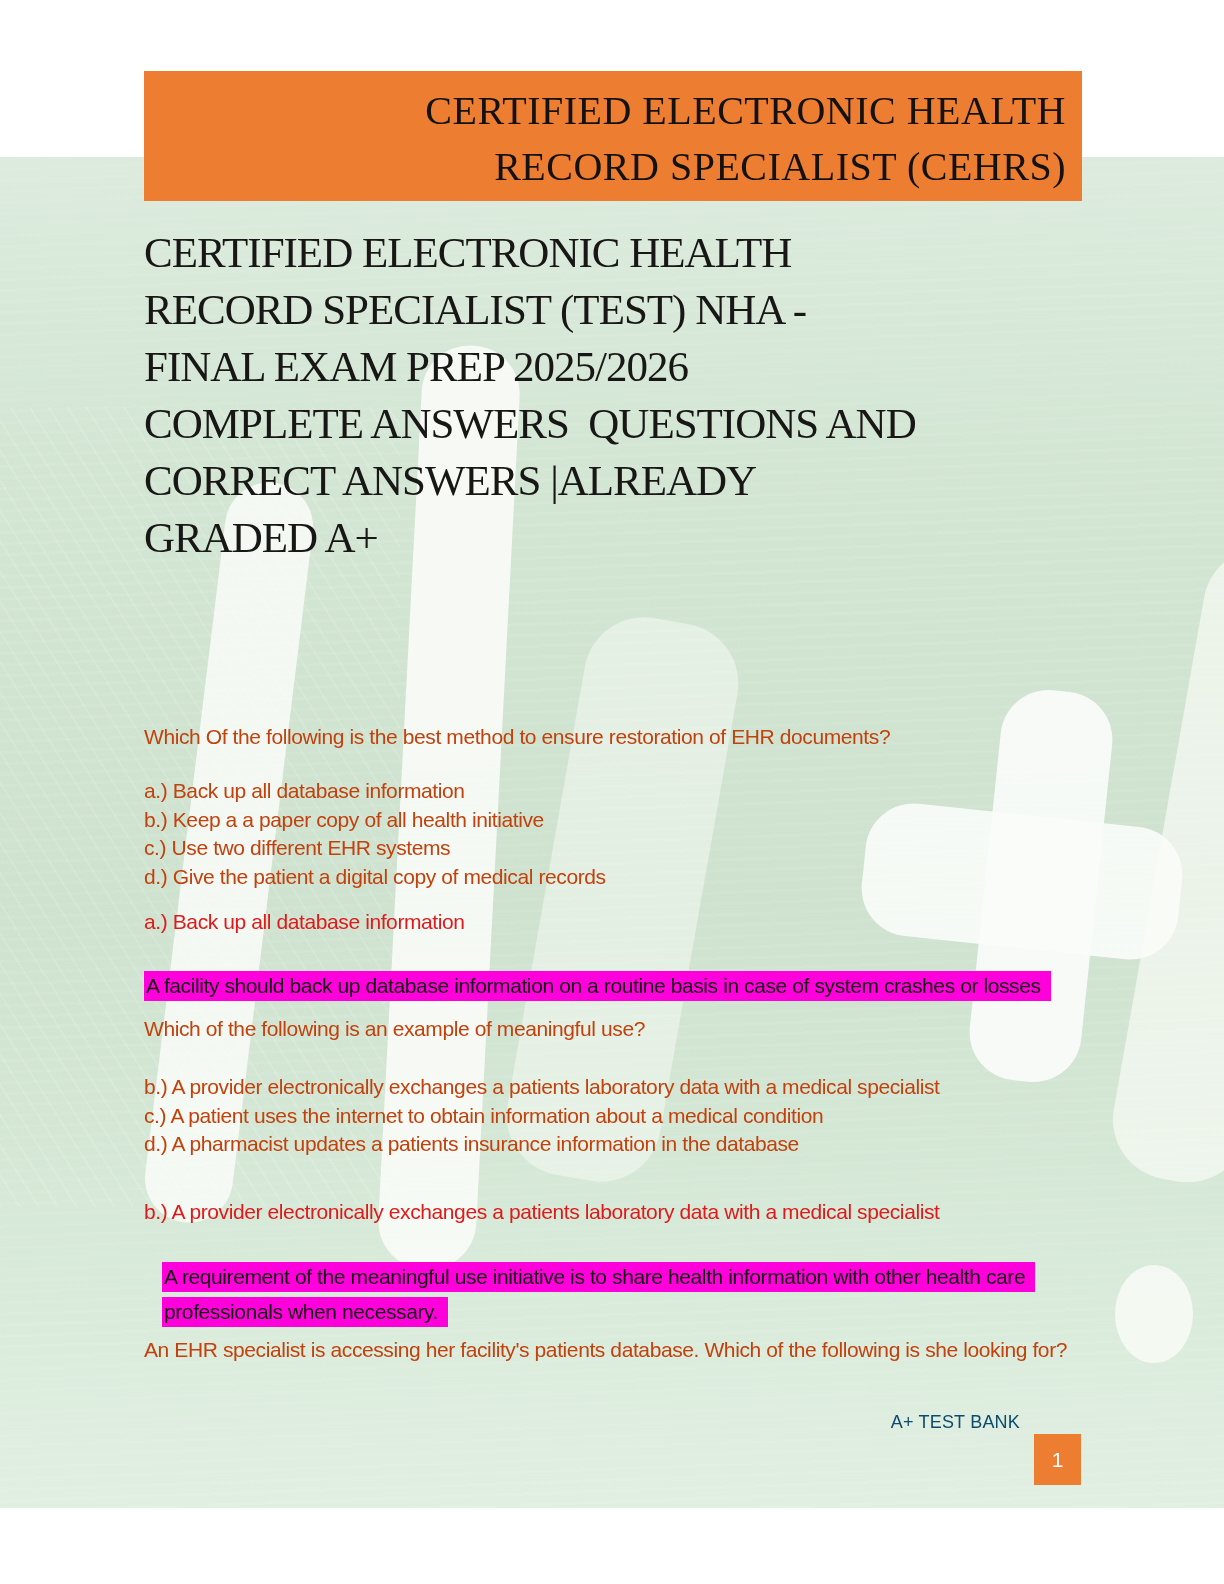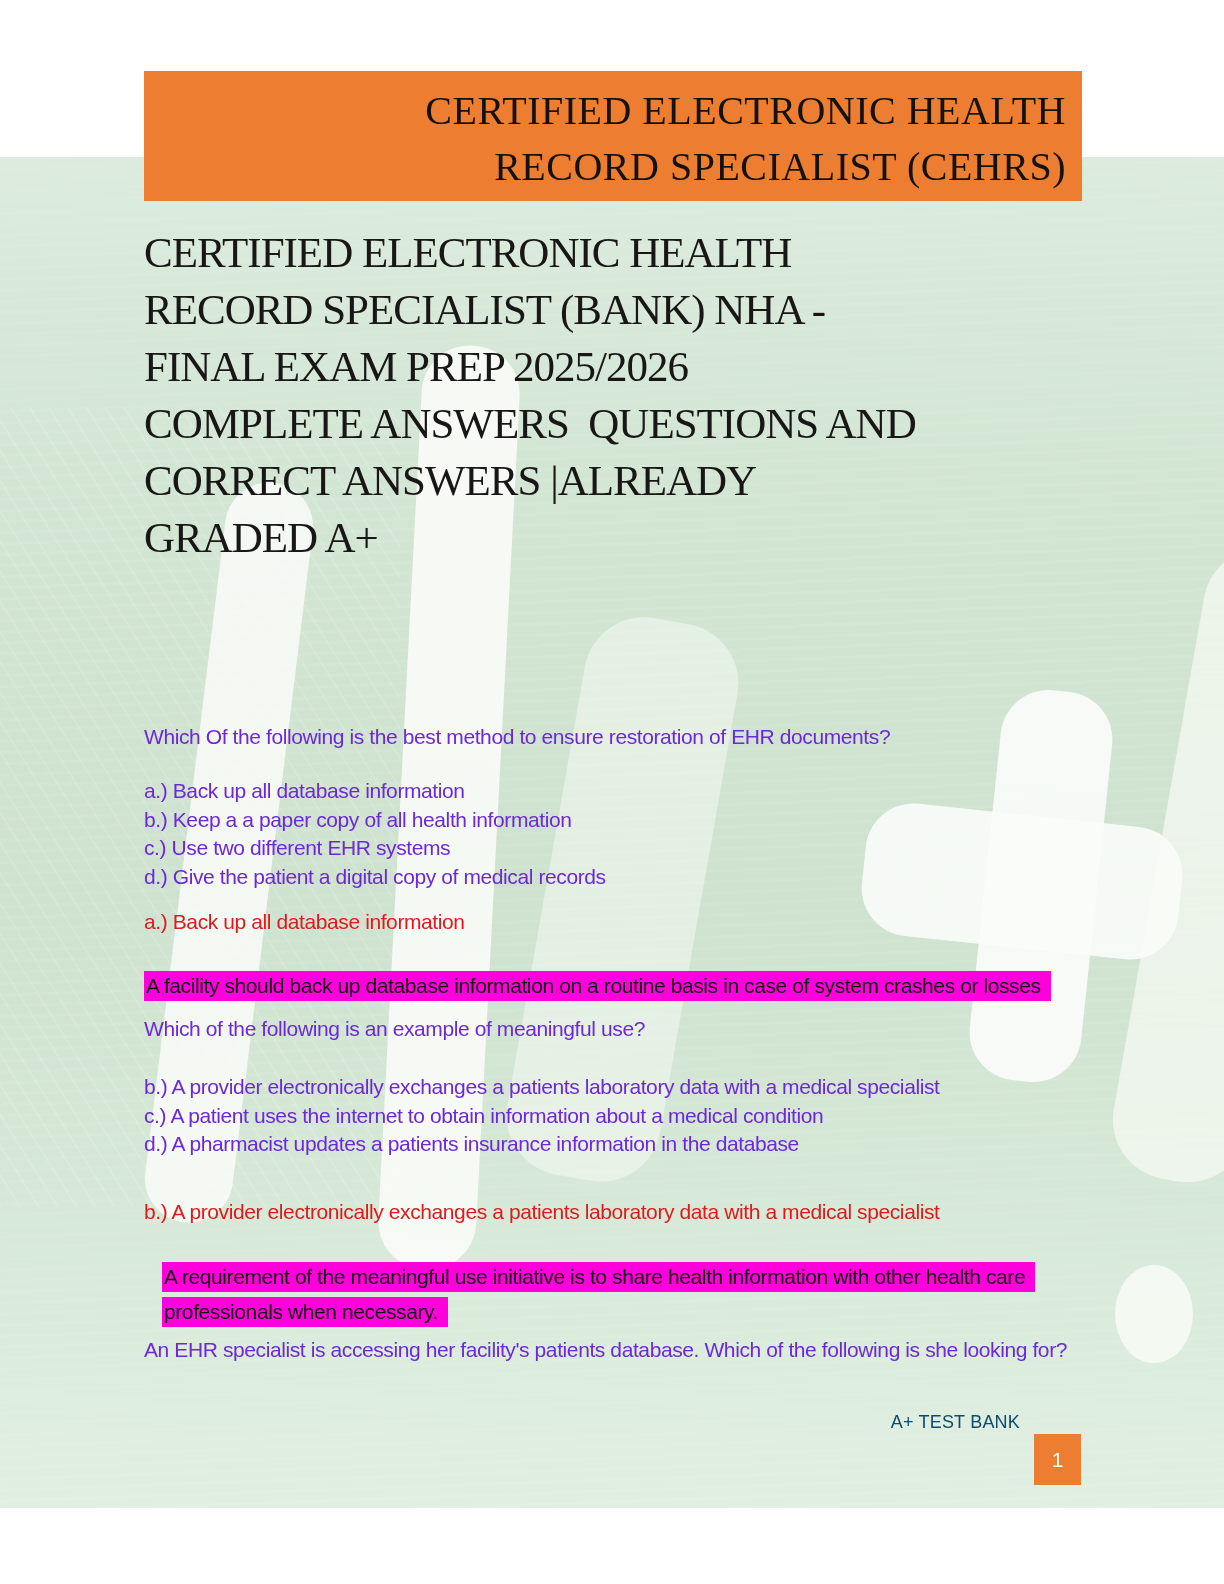--- a/index.html
+++ b/index.html
@@ -39,21 +39,21 @@
   }
   .banner .bline{white-space:pre;font-size:40px;line-height:56px;font-weight:500;letter-spacing:.5px;}
   
   .title{
     position:absolute;left:144px;top:224px;color:#181715;
     font-family:"Liberation Serif","DejaVu Serif",serif;
   }
   .title .t-line{white-space:pre;font-size:43px;line-height:57px;letter-spacing:-1px;font-weight:500;}
   
   .body{
-    position:absolute;left:144px;width:930px;color:#6d28d9;
+    position:absolute;left:144px;width:930px;color:#c2410c;
     font-size:21px;letter-spacing:-0.4px;line-height:28px;
   }
   .opts div{line-height:28.5px;}
   .ans{color:#E01A1A;}
   .hl-wrap{position:absolute;left:144px;}
   .hl{
     background:#FF00DC;color:#131311;
     font-size:21px;letter-spacing:-0.4px;
   }
   .hl-one{display:inline-block;white-space:nowrap;padding:4px 10px 4px 2px;line-height:22px;}
@@ -90,32 +90,32 @@
     <div class="wm-scratches"></div>
   </div>
 
   <div class="banner">
     <div class="bline">CERTIFIED ELECTRONIC HEALTH</div>
     <div class="bline">RECORD SPECIALIST (CEHRS)</div>
   </div>
 
   <div class="title">
     <div class="t-line">CERTIFIED ELECTRONIC HEALTH</div>
-    <div class="t-line">RECORD SPECIALIST (BANK) NHA -</div>
+    <div class="t-line">RECORD SPECIALIST (TEST) NHA -</div>
     <div class="t-line">FINAL EXAM PREP 2025/2026</div>
     <div class="t-line">COMPLETE ANSWERS  QUESTIONS AND</div>
     <div class="t-line">CORRECT ANSWERS |ALREADY</div>
     <div class="t-line">GRADED A+</div>
   </div>
 
   <div class="body" style="top:723px;">Which Of the following is the best method to ensure restoration of EHR documents?</div>
 
   <div class="body opts" style="top:777px;">
     <div>a.) Back up all database information</div>
-    <div>b.) Keep a a paper copy of all health information</div>
+    <div>b.) Keep a a paper copy of all health initiative</div>
     <div>c.) Use two different EHR systems</div>
     <div>d.) Give the patient a digital copy of medical records</div>
   </div>
 
   <div class="body ans" style="top:908px;">a.) Back up all database information</div>
 
   <div class="hl-wrap" style="top:971px;">
     <span class="hl hl-one">A facility should back up database information on a routine basis in case of system crashes or losses</span>
   </div>
 

